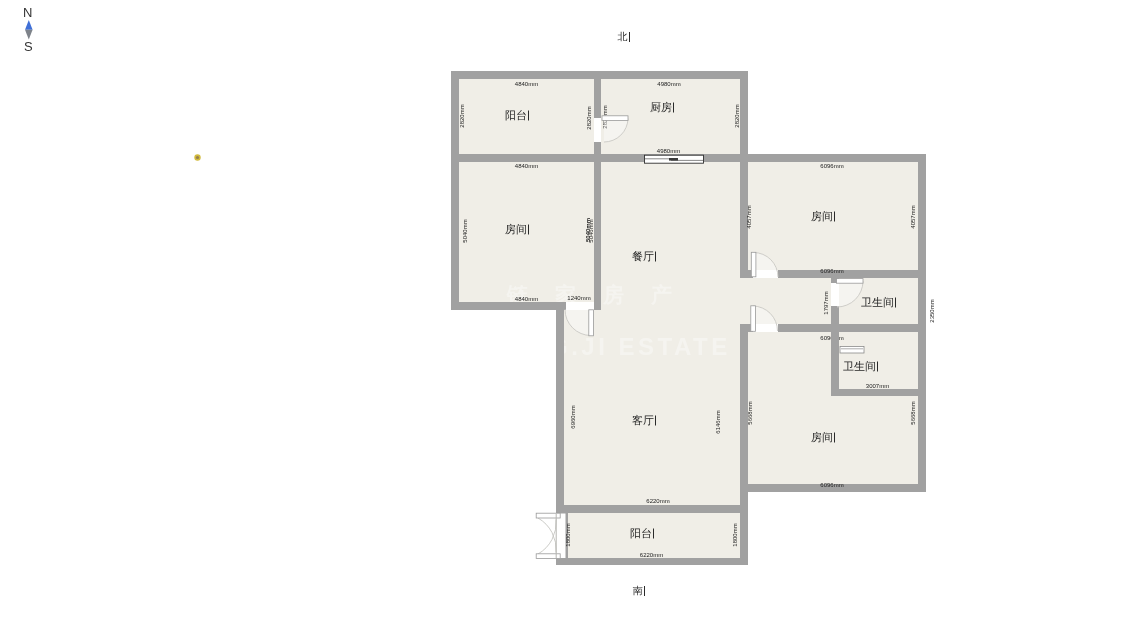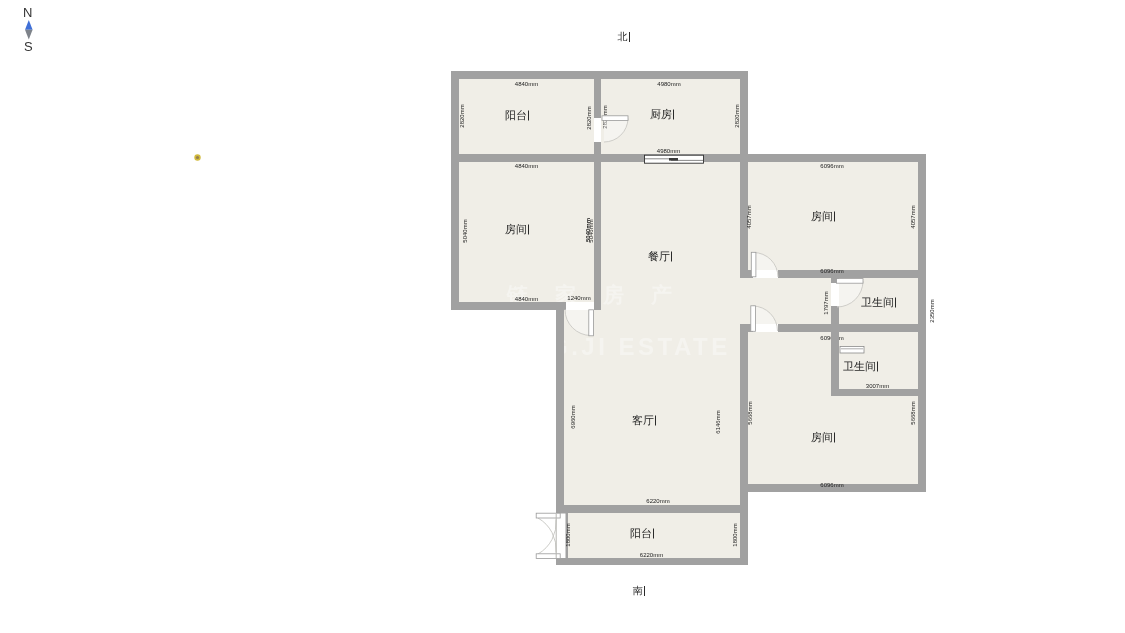--- a/index.html
+++ b/index.html
@@ -149,25 +149,25 @@
   <div class="vdim" style="left:750px;top:413px;">5668mm</div>
 
   <div class="vdim" style="left:912.5px;top:413px;">5668mm</div>
 
   <div class="vdim" style="left:568px;top:534.5px;">1800mm</div>
 
   <div class="vdim" style="left:734.8px;top:534.5px;">1800mm</div>
 
   <div class="rlabel" style="left:505px;top:115px;">阳台</div>
 
-  <div class="rlabel" style="left:650px;top:114px;text-align:right;">厨房</div>
+  <div class="rlabel" style="left:650px;top:107px;text-align:right;">厨房</div>
 
   <div class="rlabel" style="left:505px;top:229px;">房间</div>
 
-  <div class="rlabel" style="left:648px;top:256px;">餐厅</div>
+  <div class="rlabel" style="left:632px;top:256px;">餐厅</div>
 
   <div class="rlabel" style="left:632px;top:420px;">客厅</div>
 
   <div class="rlabel" style="left:811px;top:215.5px;">房间</div>
 
   <div class="rlabel" style="left:861px;top:301.5px;">卫生间</div>
 
   <div class="rlabel" style="left:843px;top:365.5px;">卫生间</div>
 
   <div class="rlabel" style="left:811px;top:437px;">房间</div>

